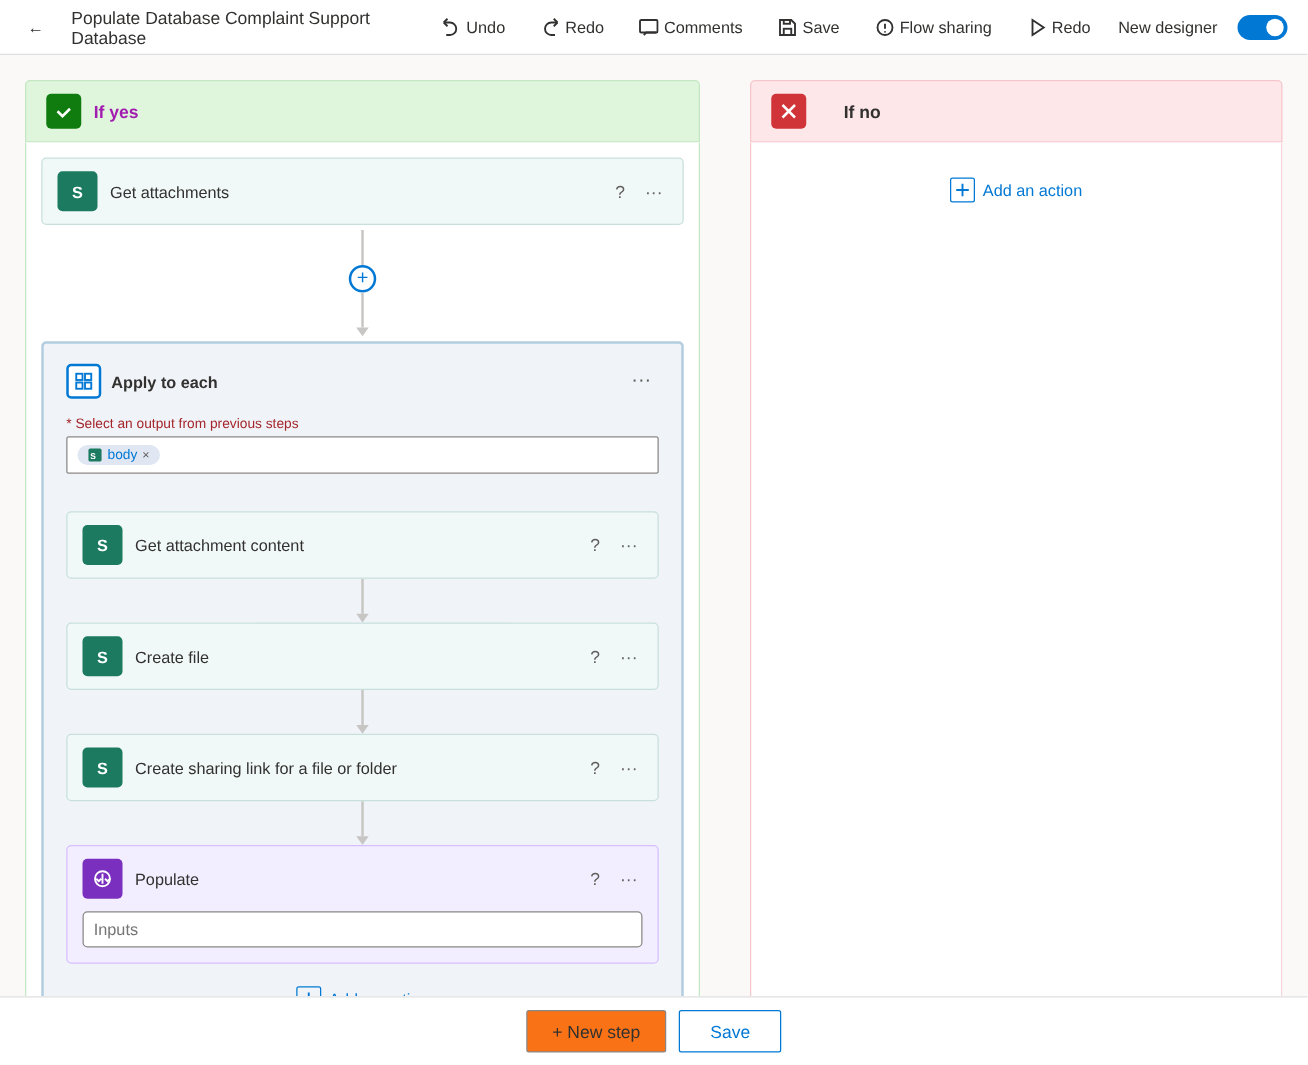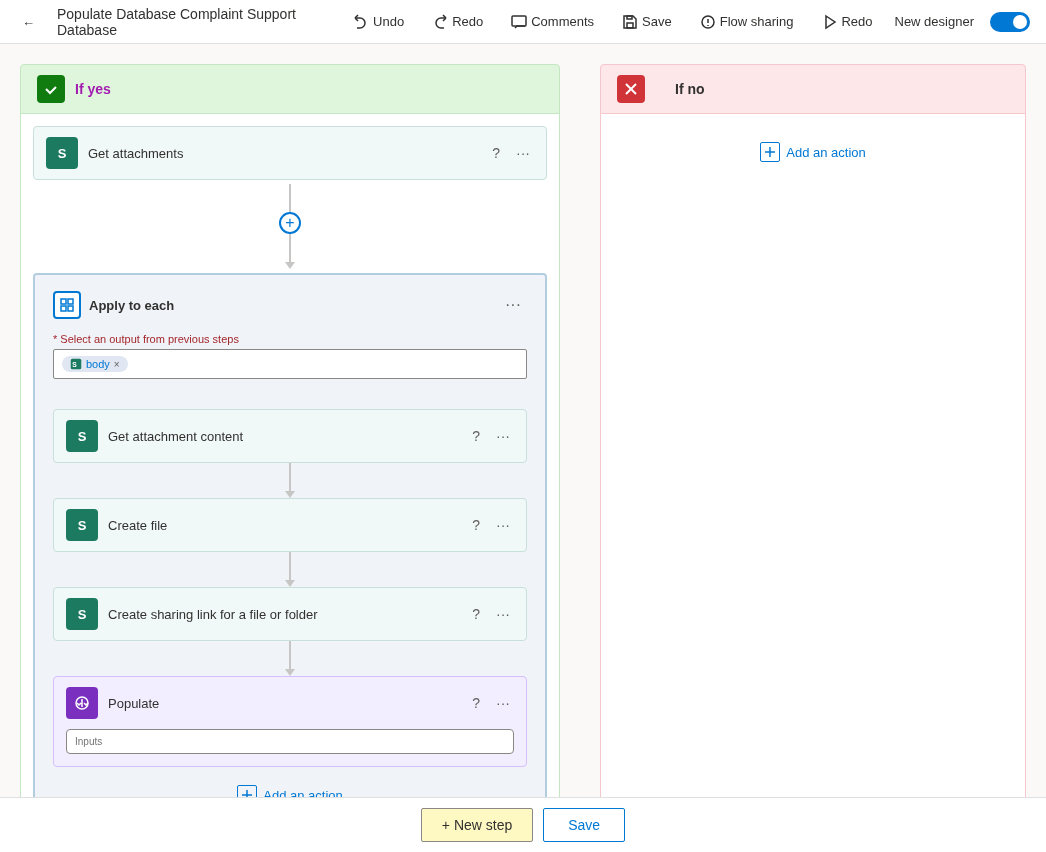--- a/index.html
+++ b/index.html
@@ -119,42 +119,42 @@
       background: #f3eeff; border: 1px solid #d6beff; border-radius: 4px;
       margin-bottom: 0;
     }
     .compose-header {
       display: flex; align-items: center; padding: 10px 12px;
     }
     .compose-body { padding: 0 12px 12px; }
     .input-label { font-size: 11px; color: #a4262c; margin-bottom: 4px; }
     .input-field {
       border: 1px solid #8a8886; border-radius: 4px; padding: 6px 8px;
-      width: 100%; font-size: 10px; color: #737373; background: white;
+      width: 100%; font-size: 13px; color: #737373; background: white;
     }
 
     
     .add-action-btn {
       display: flex; align-items: center; gap: 6px; cursor: pointer;
       color: #0078d4; font-size: 13px; padding: 8px 12px;
       border: none; background: none;
     }
     .add-action-icon {
       width: 20px; height: 20px; border: 1px solid #0078d4; border-radius: 2px;
       display: flex; align-items: center; justify-content: center; font-size: 14px;
     }
 
     
     .bottombar {
       position: fixed; bottom: 0; left: 0; right: 0; background: white;
       border-top: 1px solid #e0e0e0; padding: 10px; display: flex;
       justify-content: center; gap: 10px; z-index: 100;
     }
     .btn-new-step {
-      border: 1px solid #8a8886; background: #fef9c3; padding: 8px 20px;
+      border: 1px solid #8a8886; background: #f97316; padding: 8px 20px;
       border-radius: 2px; cursor: pointer; font-size: 14px; color: #323130;
     }
     .btn-save {
       border: 1px solid #0078d4; background: white; padding: 8px 24px;
       border-radius: 2px; cursor: pointer; font-size: 14px; color: #0078d4;
     }
 
     .spacer-line {
       display: flex; flex-direction: column; align-items: center;
     }

